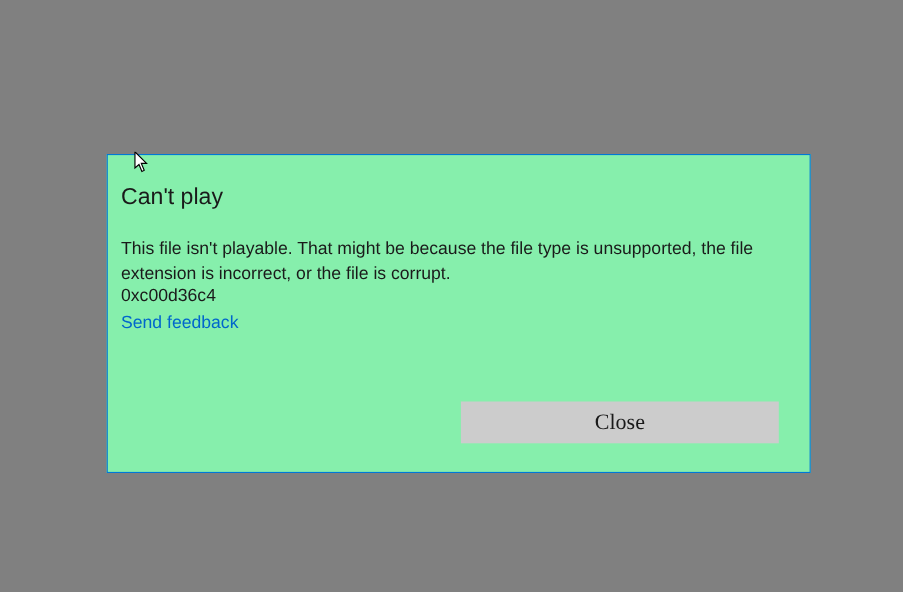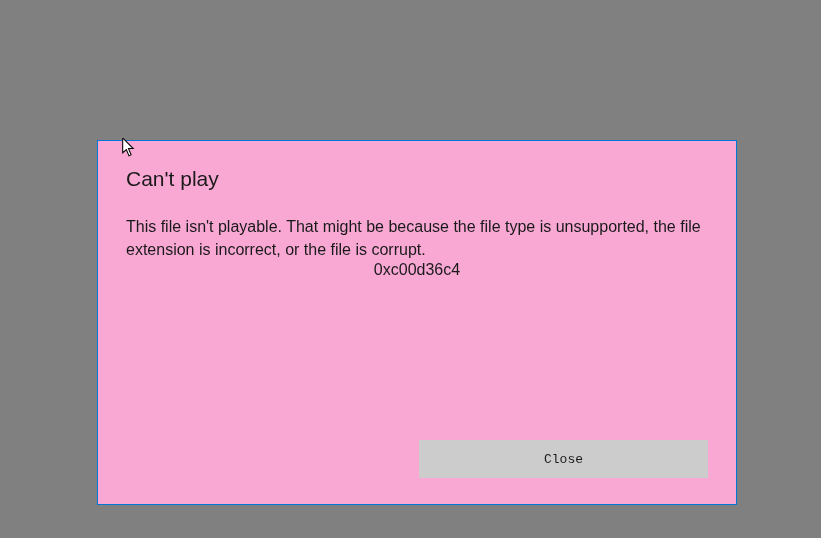--- a/index.html
+++ b/index.html
@@ -13,66 +13,65 @@
       background: #808080;
       font-family: "Segoe UI", Tahoma, Geneva, Verdana, sans-serif;
       position: relative;
       overflow: hidden;
     }
     .dialog {
       position: absolute;
       left: 97px;
       top: 140px;
       width: 640px;
-      height: 365px;
-      background: #f9a8d4;
+      height: 290px;
+      background: #86efac;
       border: 1px solid #0078d7;
-      padding: 26px 28px 26px 28px;
+      padding: 26px 28px 26px 12px;
       display: flex;
       flex-direction: column;
     }
     .dialog-title {
       font-size: 21px;
       font-weight: 400;
       color: #1a1a1a;
       margin-bottom: 24px;
     }
     .dialog-message {
       font-size: 16px;
       font-weight: 400;
       color: #1a1a1a;
       line-height: 1.45;
     }
     .error-code {
       font-size: 16px;
       font-weight: 400;
       color: #1a1a1a;
       margin-bottom: 6px;
-      text-align: center;
     }
     .feedback-link {
       font-size: 16px;
       font-weight: 400;
       color: #0066cc;
       cursor: pointer;
       text-decoration: none;
       display: inline-block;
     }
     .button-row {
       margin-top: auto;
       display: flex;
       justify-content: flex-end;
     }
     .close-button {
       width: 289px;
       height: 38px;
       background: #cccccc;
       border: none;
-      font-size: 13px;
-      font-family: Liberation Mono, monospace;
+      font-size: 20px;
+      font-family: Liberation Serif, serif;
       color: #1a1a1a;
       cursor: pointer;
       display: flex;
       align-items: center;
       justify-content: center;
     }
     .cursor {
       position: absolute;
       left: 121px;
       top: 138px;
@@ -82,20 +81,21 @@
       z-index: 10;
     }
   </style>
 </head>
 <body>
 
 <div class="dialog">
   <div class="dialog-title">Can't play</div>
   <div class="dialog-message">This file isn't playable. That might be because the file type is unsupported, the file extension is incorrect, or the file is corrupt.</div>
   <div class="error-code">0xc00d36c4</div>
+  <a class="feedback-link">Send feedback</a>
   <div class="button-row">
     <button class="close-button">Close</button>
   </div>
 </div>
 
 <svg class="cursor" viewBox="0 0 12 19" xmlns="http://www.w3.org/2000/svg">
   <path d="M0,0 L0,14 L3.5,11 L6,17 L8,16 L5.5,10 L10,10 Z" fill="white" stroke="black" stroke-width="1"></path>
 </svg>
 
 </body></html>

